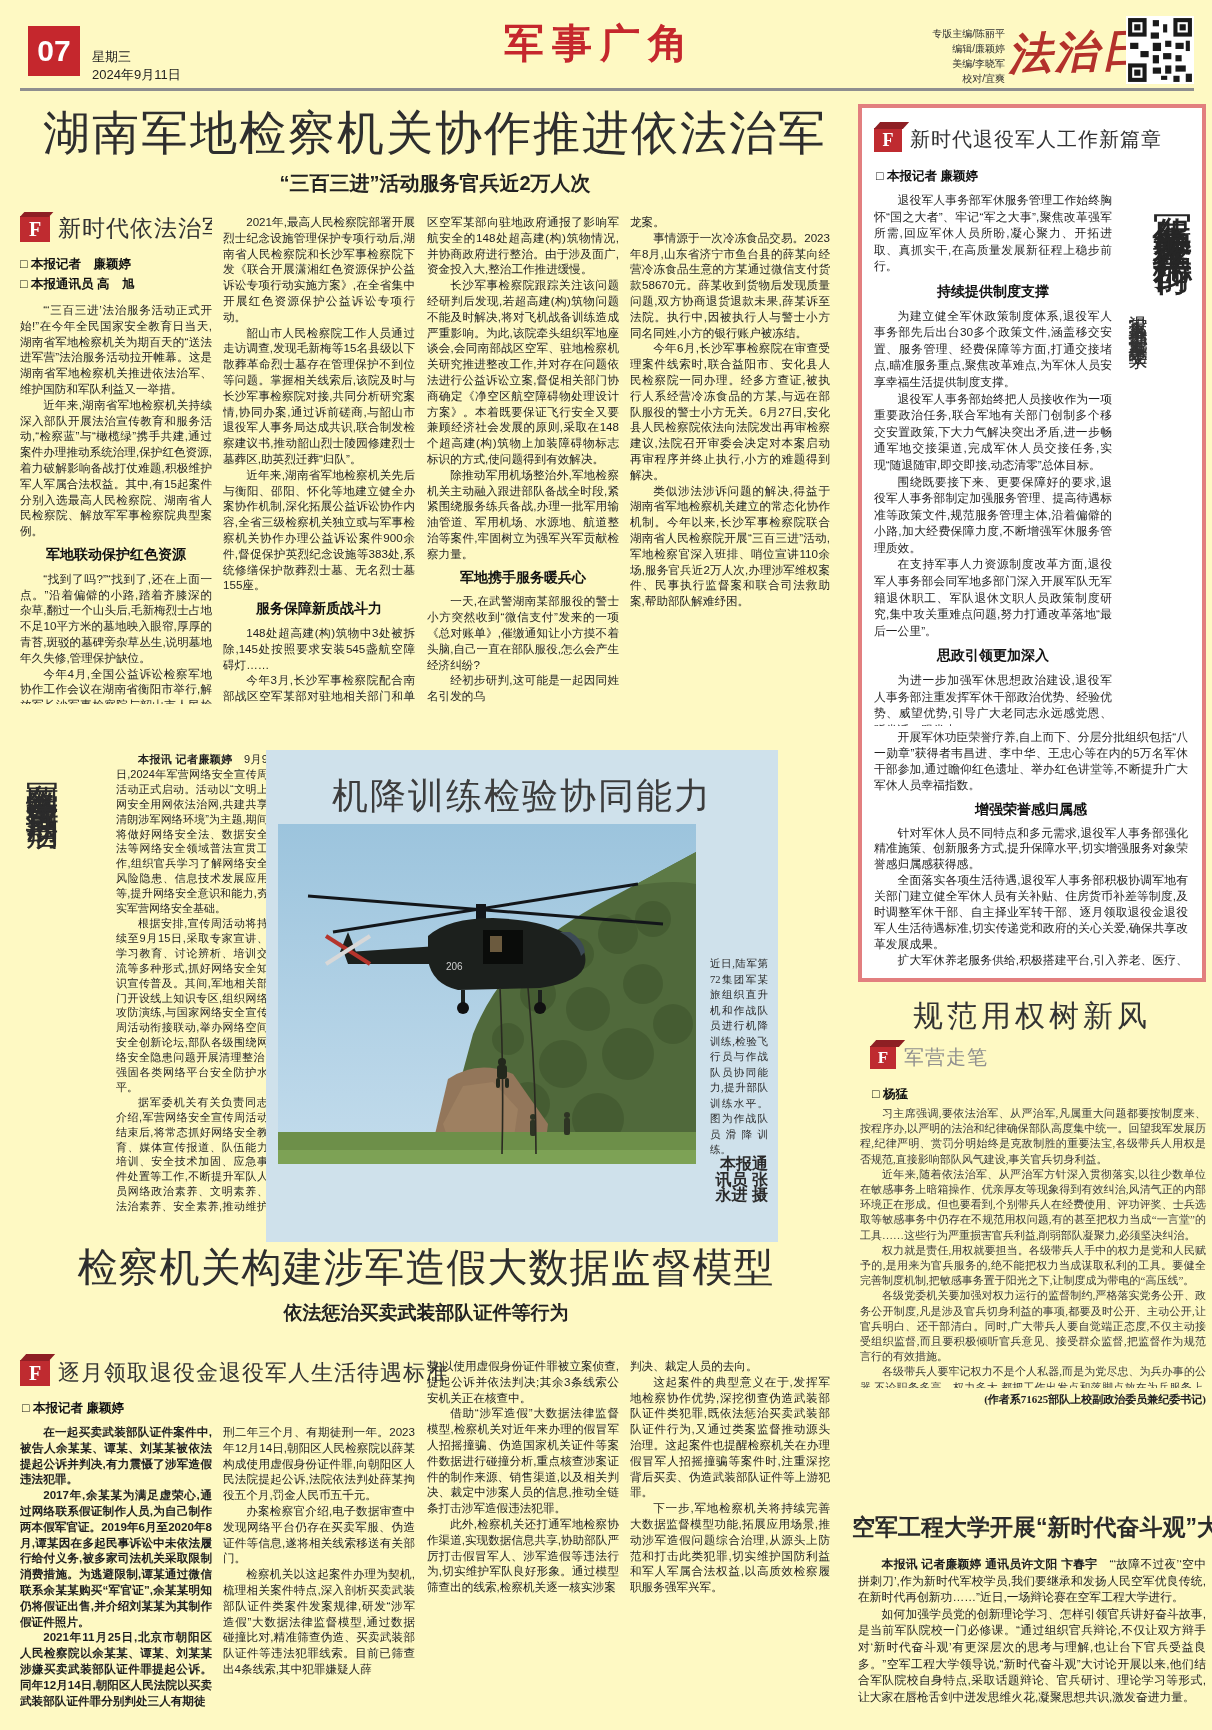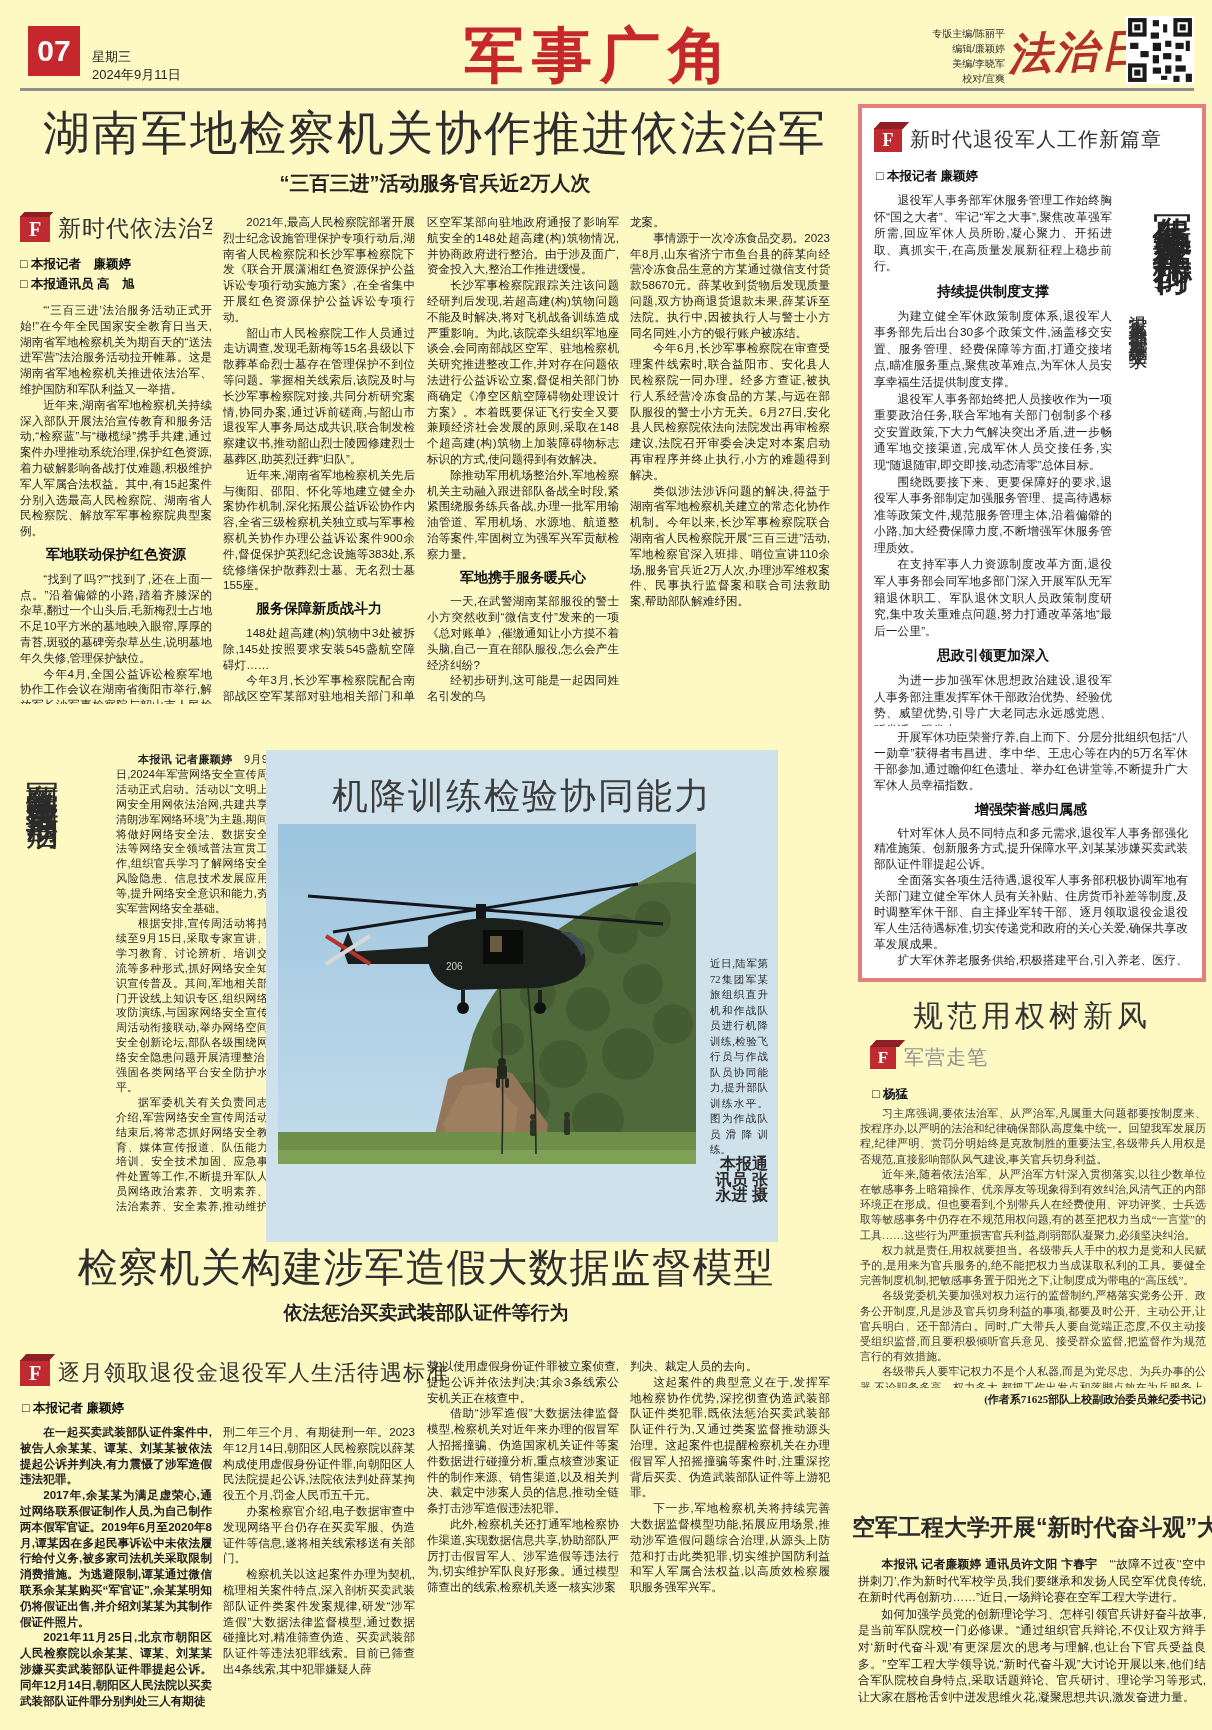--- a/index.html
+++ b/index.html
@@ -3,21 +3,21 @@
 <meta charset="utf-8">
 <style>
   html,body{margin:0;padding:0;background:#e8e8e8;}
   #page{position:relative;width:1212px;height:1730px;background:#fef9c3;margin:0 auto;overflow:hidden;
         font-family:"Liberation Sans","DejaVu Sans",sans-serif;color:#1f1f1f;}
   .abs{position:absolute;}
   
   .pagenum{width:52px;height:50px;background:#c5272d;color:#fff;font-size:30px;font-weight:bold;
            display:flex;align-items:center;justify-content:center;}
   .dateblk{font-size:13px;line-height:18px;color:#222;}
-  .section-title{font-size:60px;font-weight:bold;color:#c5272d;letter-spacing:8px;text-align:center;width:100%;}
+  .section-title{font-size:40px;font-weight:bold;color:#c5272d;letter-spacing:8px;text-align:center;width:100%;}
   .credits{font-size:10px;line-height:15px;color:#333;text-align:right;width:115px;}
   .masthead{font-family:"Liberation Serif","DejaVu Serif",serif;font-weight:bold;font-style:italic;
             font-size:44px;color:#b3312b;transform:rotate(-2deg);letter-spacing:2px;}
   .hrule{height:3px;background:#8f8f8f;}
   
   .main-headline{width:830px;text-align:center;font-size:47px;font-weight:500;color:#2e2e2e;letter-spacing:2px;white-space:nowrap;}
   .main-sub{width:830px;text-align:center;font-size:20px;font-weight:bold;color:#222;}
   .bl-headline{width:812px;text-align:center;font-size:40px;font-weight:500;color:#2e2e2e;letter-spacing:1px;white-space:nowrap;}
   .bl-sub{width:812px;text-align:center;font-size:19px;font-weight:bold;color:#222;}
   
@@ -278,21 +278,21 @@
 
     <div class="abs box-vwrap" style="right:6px;top:74px;">
       <h2 class="box-vtitle">军休服务管理工作稳步前行</h2>
       <div class="box-vsub">退役军人事务部创办七十五所军休老年大学</div>
     </div>
 
     <div class="abs boxbottom" style="left:12px;top:622px;width:314px;height:236px;">
       <div>
           <p class="para">开展军休功臣荣誉疗养,自上而下、分层分批组织包括“八一勋章”获得者韦昌进、李中华、王忠心等在内的5万名军休干部参加,通过瞻仰红色遗址、举办红色讲堂等,不断提升广大军休人员幸福指数。</p>
           <div class="subh">增强荣誉感归属感</div>
-          <p class="para">针对军休人员不同特点和多元需求,退役军人事务部强化精准施策、创新服务方式,提升保障水平,刘某某涉嫌买卖武装部队证件罪提起公诉。</p>
+          <p class="para">针对军休人员不同特点和多元需求,退役军人事务部强化精准施策、创新服务方式,提升保障水平,切实增强服务对象荣誉感归属感获得感。</p>
           <p class="para">全面落实各项生活待遇,退役军人事务部积极协调军地有关部门建立健全军休人员有关补贴、住房货币补差等制度,及时调整军休干部、自主择业军转干部、逐月领取退役金退役军人生活待遇标准,切实传递党和政府的关心关爱,确保共享改革发展成果。</p>
           <p class="para">扩大军休养老服务供给,积极搭建平台,引入养老、医疗、助餐等优质社会资源,有针对性提供居家养老便利,帮助军休人员融入社区养老,争取社会养老机构支持,实现养老服务内容更丰富,设施更完善。</p>
         </div>
     </div>
   </div>
 
   <div class="abs essay-headline" style="left:858px;top:996px;">规范用权树新风</div>
   <div class="tagrow abs essay-tag" style="left:870px;top:1044px;">
     <span class="fcube" style="width:26px;height:23px;">
         <i style="font-size:17px;line-height:23px;">F</i>

